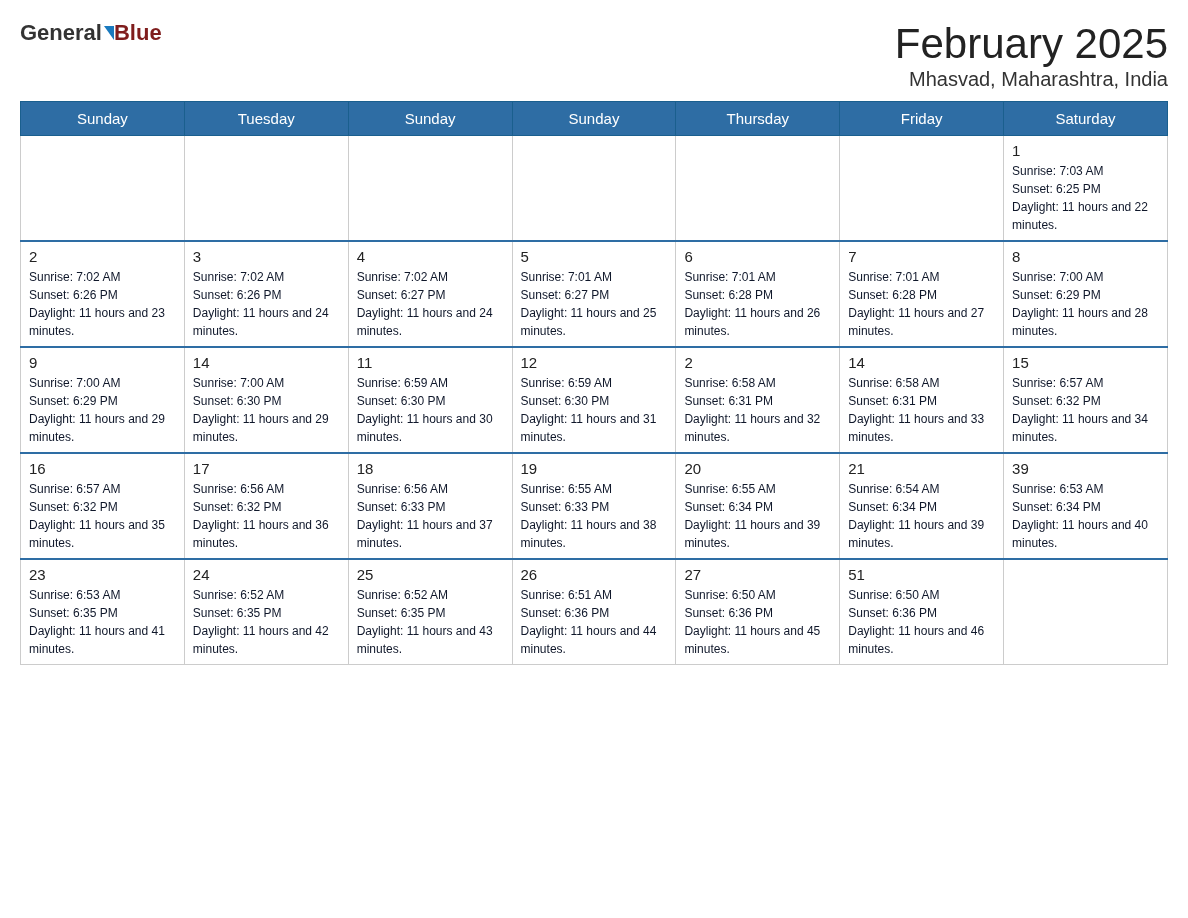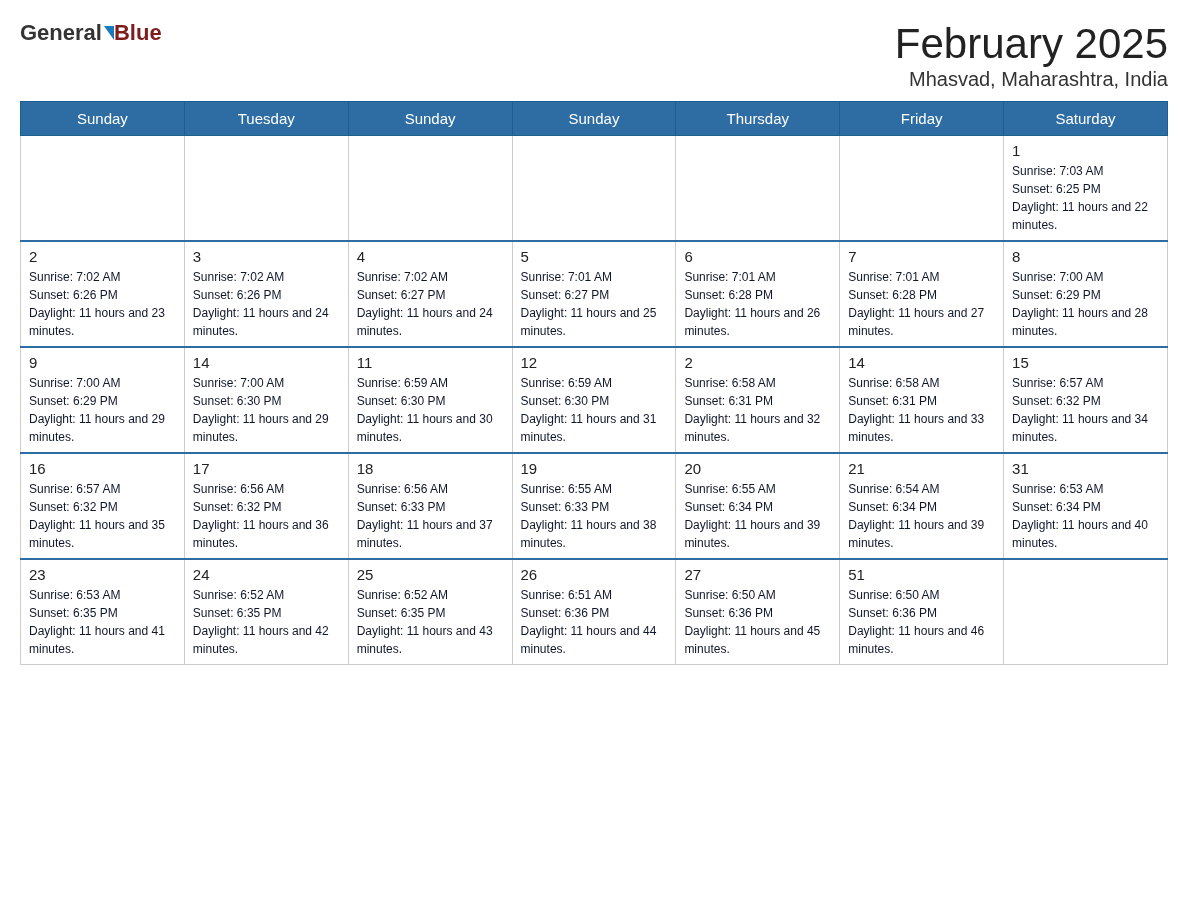--- a/index.html
+++ b/index.html
@@ -235,21 +235,21 @@
         </td>
         <td>
           <div class="day-number">20</div>
           <div class="day-info">Sunrise: 6:55 AM<br>Sunset: 6:34 PM<br>Daylight: 11 hours and 39 minutes.</div>
         </td>
         <td>
           <div class="day-number">21</div>
           <div class="day-info">Sunrise: 6:54 AM<br>Sunset: 6:34 PM<br>Daylight: 11 hours and 39 minutes.</div>
         </td>
         <td>
-          <div class="day-number">31</div>
+          <div class="day-number">39</div>
           <div class="day-info">Sunrise: 6:53 AM<br>Sunset: 6:34 PM<br>Daylight: 11 hours and 40 minutes.</div>
         </td>
       </tr>
       <tr>
         <td>
           <div class="day-number">23</div>
           <div class="day-info">Sunrise: 6:53 AM<br>Sunset: 6:35 PM<br>Daylight: 11 hours and 41 minutes.</div>
         </td>
         <td>
           <div class="day-number">24</div>

